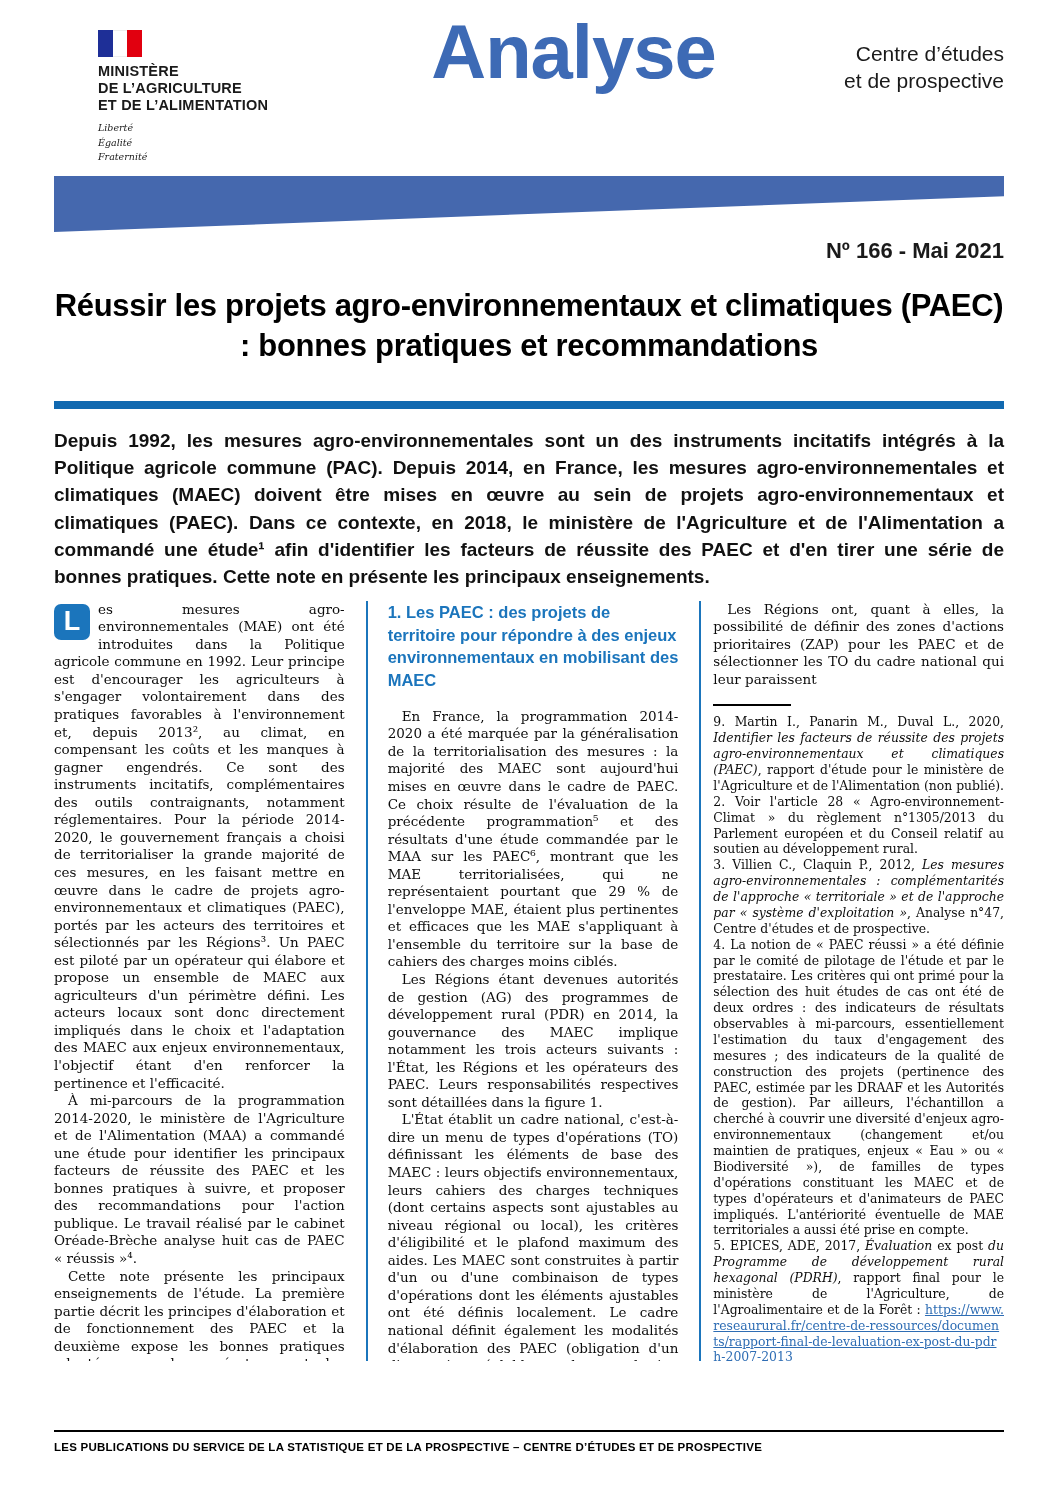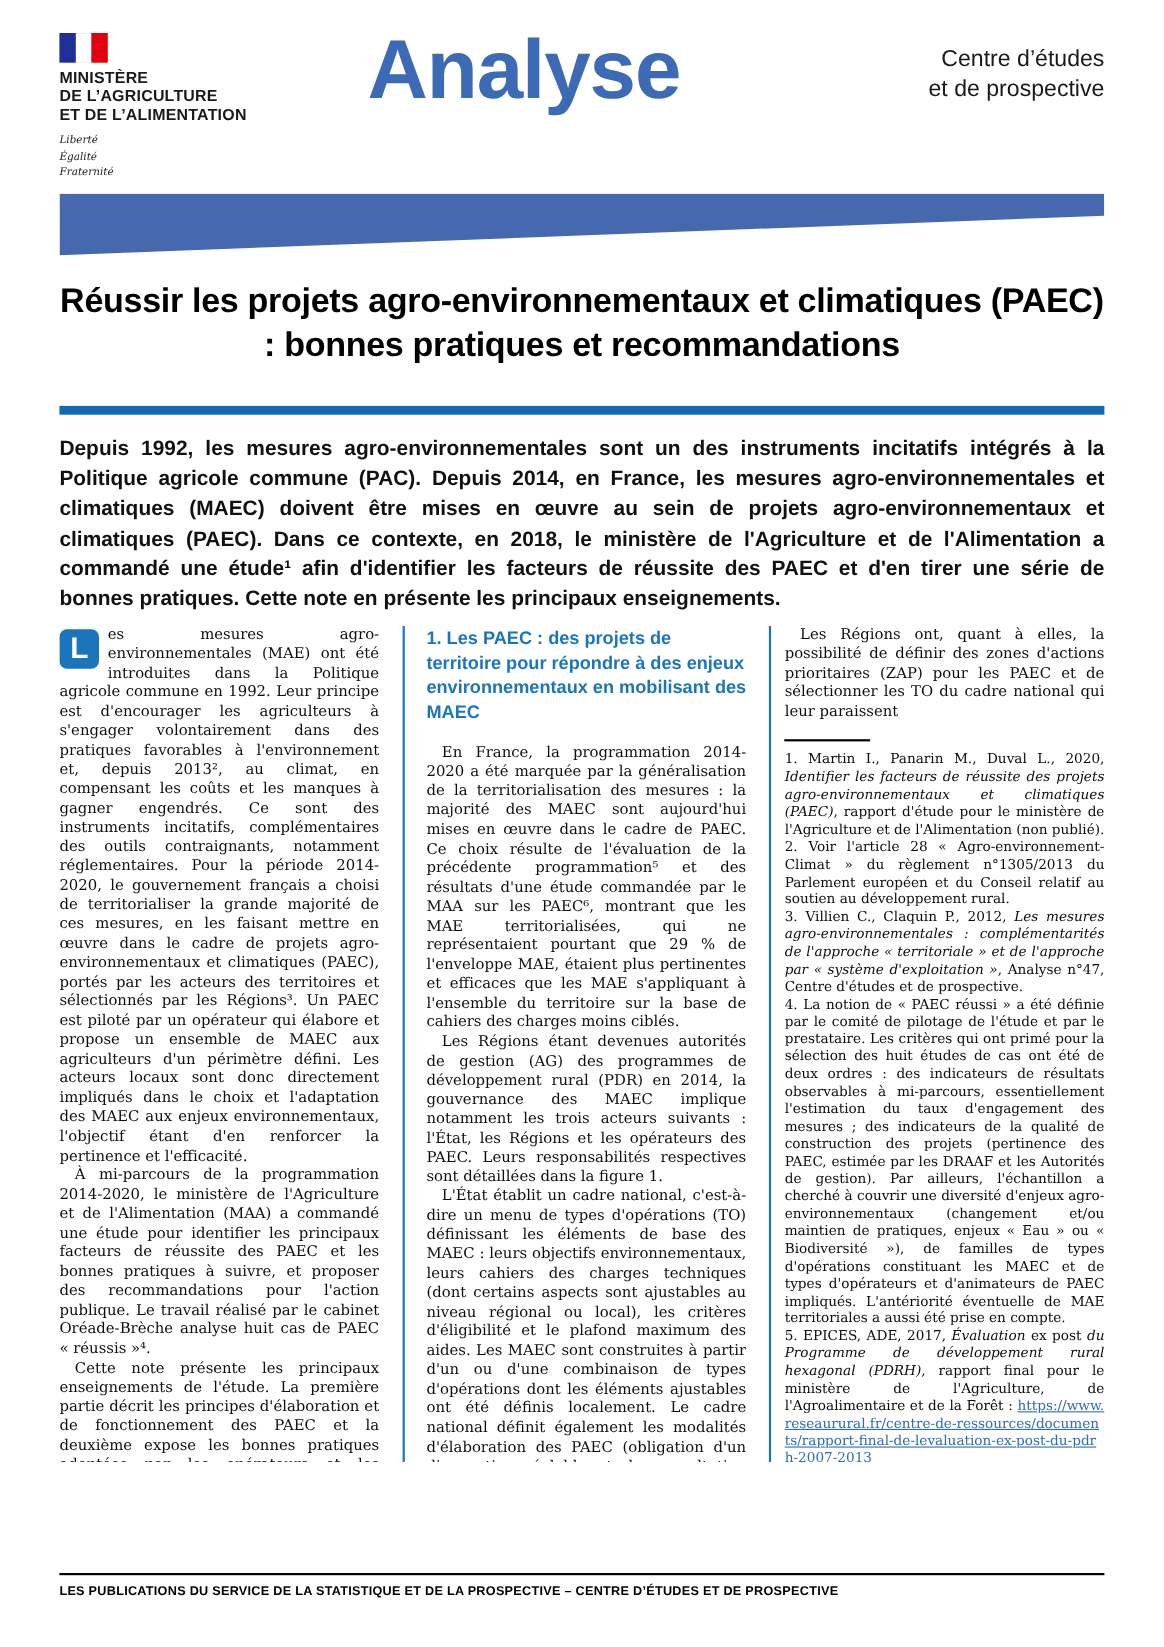--- a/index.html
+++ b/index.html
@@ -19,28 +19,28 @@
     width:1058px;height:1497px;
     background:#ffffff;
     font-family:"Liberation Sans", sans-serif;
     color:var(--ink);
     overflow:hidden;
   }
   .content{padding:0 54px;}
 
   
   .header{display:flex;align-items:flex-start;height:176px;}
-  .logo-block{flex:0 0 280px;padding-top:30px;}
+  .logo-block{flex:0 0 280px;padding-top:30px;margin-left:44px;}
   .flag{display:flex;width:44px;height:27px;margin-bottom:6px;}
   .flag .b{flex:1;background:var(--flag-blue);}
   .flag .w{flex:1;background:#ffffff;border-top:1px solid #eee;border-bottom:1px solid #eee;}
   .flag .r{flex:1;background:var(--flag-red);}
   .ministry{font-weight:bold;font-size:14.5px;line-height:1.18;letter-spacing:.2px;color:#1a1a1a;}
   .motto{margin-top:7px;font-family:"DejaVu Serif",serif;font-style:italic;font-size:9.5px;line-height:1.5;color:#1a1a1a;}
-  .masthead{flex:1;padding-top:20px;
+  .masthead{flex:1;text-align:center;padding-top:8px;
     font-size:76px;font-weight:bold;color:var(--masthead);letter-spacing:-1px;}
   .org-block{flex:0 0 235px;padding-top:40px;text-align:right;
     font-weight:normal;font-size:21px;line-height:1.3;color:#1a1a1a;}
 
   
   .banner{height:56px;background:var(--banner);
     clip-path:polygon(0 0,100% 0,100% 36%,0 100%);}
   .issue{margin-top:6px;text-align:right;font-weight:bold;font-size:22px;color:#1a1a1a;}
 
   
@@ -104,20 +104,21 @@
         </div>
       </div>
       <div class="masthead">Analyse</div>
       <div class="org-block">
         <div>Centre d’études</div>
         <div>et de prospective</div>
       </div>
     </div>
 
     <div class="banner"></div>
+    <div class="issue">Nº 166 - Mai 2021</div>
 
     <h1 class="title">Réussir les projets agro-environnementaux et climatiques (PAEC) : bonnes pratiques et recommandations</h1>
     <div class="rule-blue"></div>
 
     <p class="intro">Depuis 1992, les mesures agro-environnementales sont un des instruments incitatifs intégrés à la Politique agricole commune (PAC). Depuis 2014, en France, les mesures agro-environnementales et climatiques (MAEC) doivent être mises en œuvre au sein de projets agro-environnementaux et climatiques (PAEC). Dans ce contexte, en 2018, le ministère de l'Agriculture et de l'Alimentation a commandé une étude¹ afin d'identifier les facteurs de réussite des PAEC et d'en tirer une série de bonnes pratiques. Cette note en présente les principaux enseignements.</p>
 
     <div class="cols">
 
       <div class="col col-1">
         <p><span class="drop-cap">L</span><span>es mesures agro-environnementales (MAE) ont été introduites dans la Politique agricole commune en 1992. Leur principe est d'encourager les agriculteurs à s'engager volontairement dans des pratiques favorables à l'environnement et, depuis 2013², au climat, en compensant les coûts et les manques à gagner engendrés. Ce sont des instruments incitatifs, complémentaires des outils contraignants, notamment réglementaires. Pour la période 2014-2020, le gouvernement français a choisi de territorialiser la grande majorité de ces mesures, en les faisant mettre en œuvre dans le cadre de projets agro-environnementaux et climatiques (PAEC), portés par les acteurs des territoires et sélectionnés par les Régions³. Un PAEC est piloté par un opérateur qui élabore et propose un ensemble de MAEC aux agriculteurs d'un périmètre défini. Les acteurs locaux sont donc directement impliqués dans le choix et l'adaptation des MAEC aux enjeux environnementaux, l'objectif étant d'en renforcer la pertinence et l'efficacité.</span></p>
@@ -129,21 +130,21 @@
         <h2 class="col-heading">1. Les PAEC : des projets de territoire pour répondre à des enjeux environnementaux en mobilisant des MAEC</h2>
         <p class="indent">En France, la programmation 2014-2020 a été marquée par la généralisation de la territorialisation des mesures : la majorité des MAEC sont aujourd'hui mises en œuvre dans le cadre de PAEC. Ce choix résulte de l'évaluation de la précédente programmation⁵ et des résultats d'une étude commandée par le MAA sur les PAEC⁶, montrant que les MAE territorialisées, qui ne représentaient pourtant que 29 % de l'enveloppe MAE, étaient plus pertinentes et efficaces que les MAE s'appliquant à l'ensemble du territoire sur la base de cahiers des charges moins ciblés.</p>
         <p class="indent">Les Régions étant devenues autorités de gestion (AG) des programmes de développement rural (PDR) en 2014, la gouvernance des MAEC implique notamment les trois acteurs suivants : l'État, les Régions et les opérateurs des PAEC. Leurs responsabilités respectives sont détaillées dans la figure 1.</p>
         <p class="indent">L'État établit un cadre national, c'est-à-dire un menu de types d'opérations (TO) définissant les éléments de base des MAEC : leurs objectifs environnementaux, leurs cahiers des charges techniques (dont certains aspects sont ajustables au niveau régional ou local), les critères d'éligibilité et le plafond maximum des aides. Les MAEC sont construites à partir d'un ou d'une combinaison de types d'opérations dont les éléments ajustables ont été définis localement. Le cadre national définit également les modalités d'élaboration des PAEC (obligation d'un diagnostic préalable et de consultation des acteurs concernés) et donne des orientations sur leur gouvernance.</p>
       </div>
 
       <div class="col col-3">
         <p class="indent">Les Régions ont, quant à elles, la possibilité de définir des zones d'actions prioritaires (ZAP) pour les PAEC et de sélectionner les TO du cadre national qui leur paraissent</p>
         <div class="fn-rule"></div>
         <div class="footnotes">
-          <p class="fn"><span>1. Martin I., Panarin M., Duval L., 2020, </span><span class="i">Identifier les facteurs de réussite des projets agro-environnementaux et climatiques (PAEC)</span><span>, rapport d'étude pour le ministère de l'Agriculture et de l'Alimentation (non publié).</span></p>
+          <p class="fn"><span>9. Martin I., Panarin M., Duval L., 2020, </span><span class="i">Identifier les facteurs de réussite des projets agro-environnementaux et climatiques (PAEC)</span><span>, rapport d'étude pour le ministère de l'Agriculture et de l'Alimentation (non publié).</span></p>
           <p class="fn"><span>2. Voir l'article 28 « Agro-environnement-Climat » du règlement n°1305/2013 du Parlement européen et du Conseil relatif au soutien au développement rural.</span></p>
           <p class="fn"><span>3. Villien C., Claquin P., 2012, </span><span class="i">Les mesures agro-environnementales : complémentarités de l'approche « territoriale » et de l'approche par « système d'exploitation »</span><span>, Analyse n°47, Centre d'études et de prospective.</span></p>
           <p class="fn"><span>4. La notion de « PAEC réussi » a été définie par le comité de pilotage de l'étude et par le prestataire. Les critères qui ont primé pour la sélection des huit études de cas ont été de deux ordres : des indicateurs de résultats observables à mi-parcours, essentiellement l'estimation du taux d'engagement des mesures ; des indicateurs de la qualité de construction des projets (pertinence des PAEC, estimée par les DRAAF et les Autorités de gestion). Par ailleurs, l'échantillon a cherché à couvrir une diversité d'enjeux agro-environnementaux (changement et/ou maintien de pratiques, enjeux « Eau » ou « Biodiversité »), de familles de types d'opérations constituant les MAEC et de types d'opérateurs et d'animateurs de PAEC impliqués. L'antériorité éventuelle de MAE territoriales a aussi été prise en compte.</span></p>
           <p class="fn"><span>5. EPICES, ADE, 2017, </span><span class="i">Évaluation</span><span> ex post </span><span class="i">du Programme de développement rural hexagonal (PDRH)</span><span>, rapport final pour le ministère de l'Agriculture, de l'Agroalimentaire et de la Forêt : </span><span class="link">https://www.reseaurural.fr/centre-de-ressources/documents/rapport-final-de-levaluation-ex-post-du-pdrh-2007-2013</span></p>
 
         </div>
       </div>
 
     </div>
   </div>

